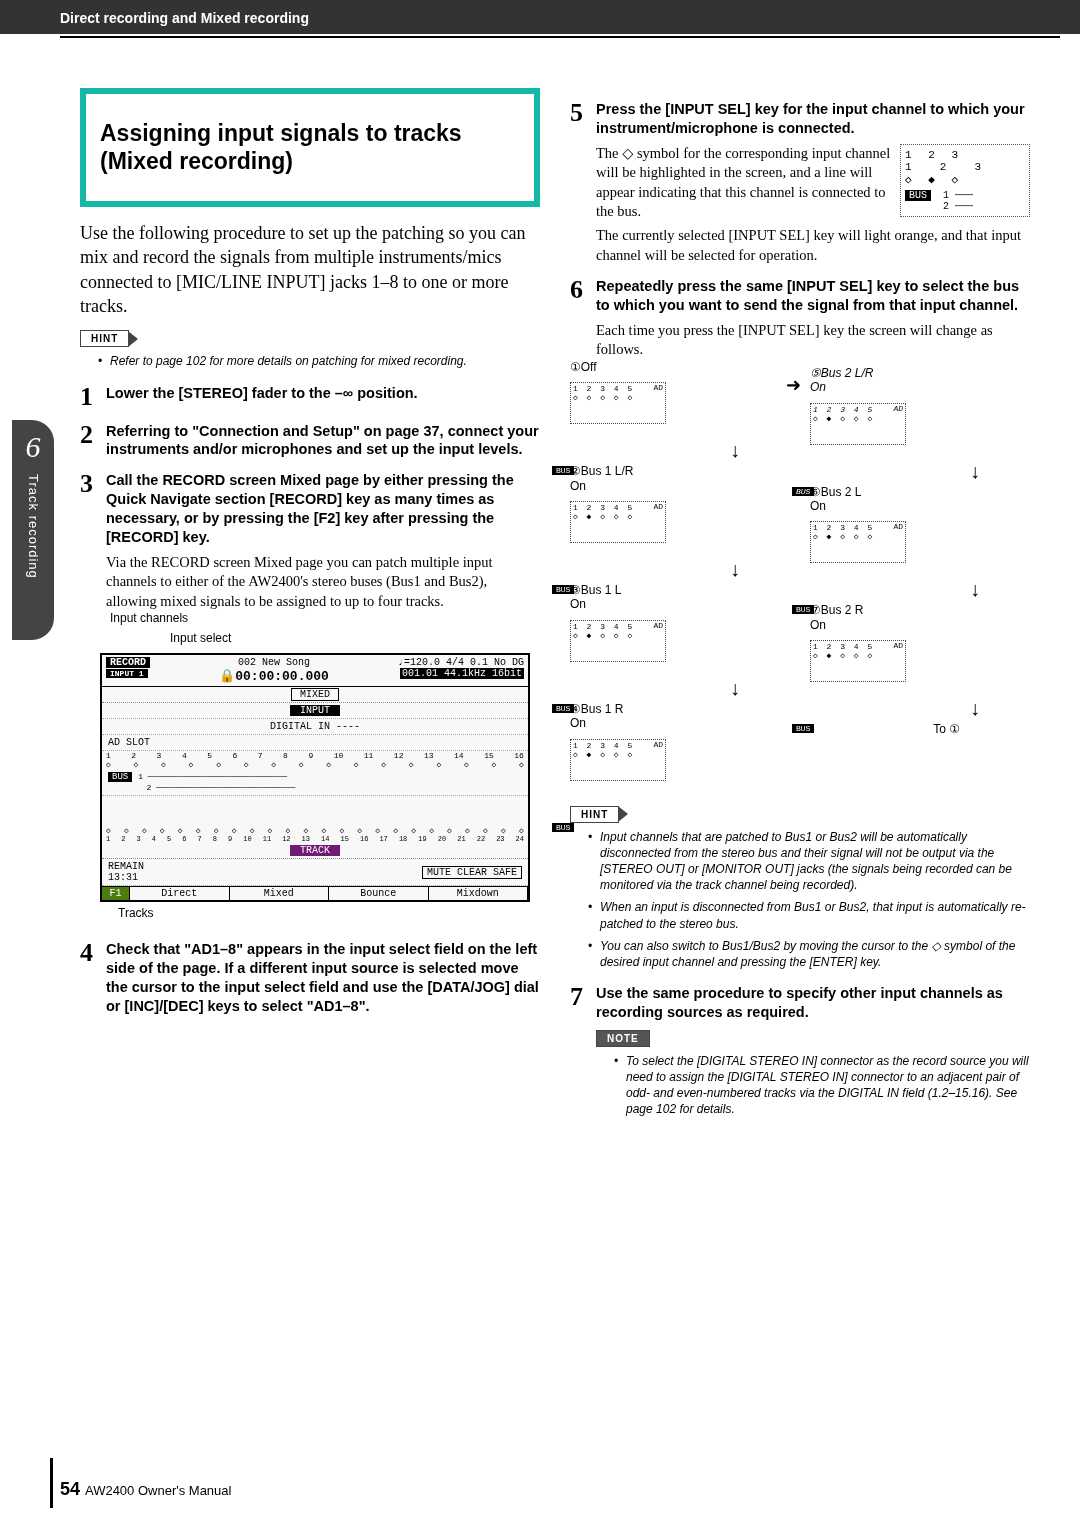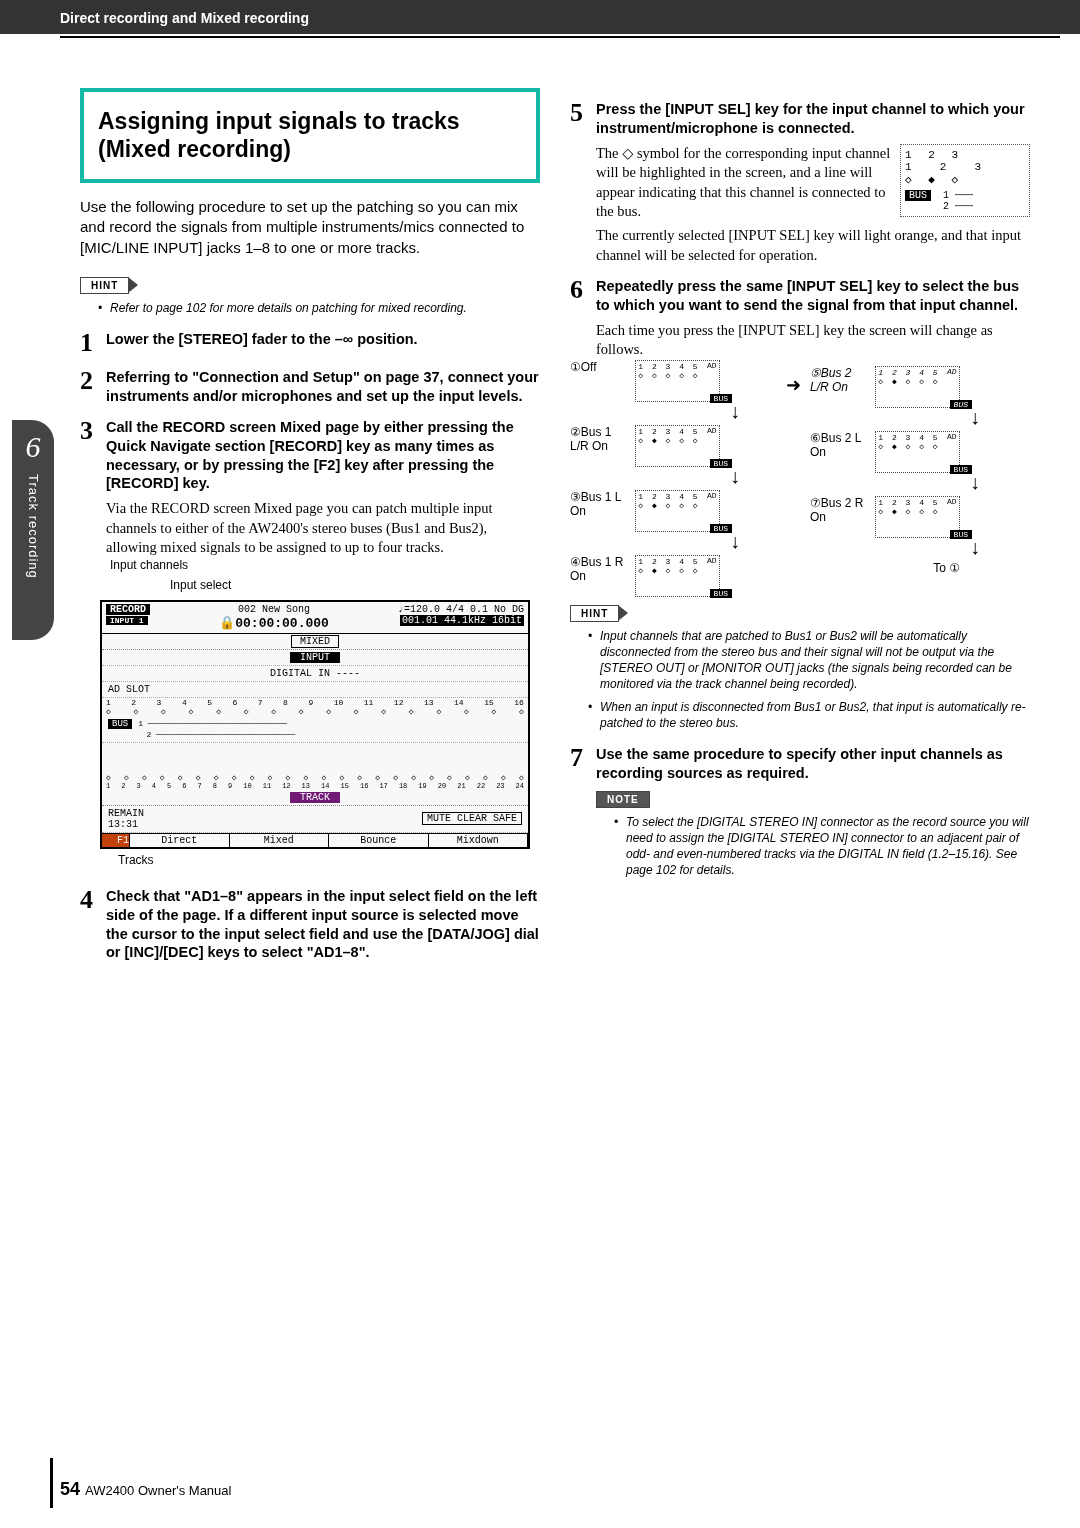--- a/index.html
+++ b/index.html
@@ -45,36 +45,36 @@
     letter-spacing: 1px;
     margin: 0 auto;
   }
   .content {
     display: flex;
     gap: 30px;
     padding: 50px 45px 0 80px;
   }
   .col { width: 460px; }
   .section-title-box {
-    border: 4px solid #14b8a6;
-    padding: 16px 14px;
+    border: 6px solid #14b8a6;
+    padding: 26px 14px;
     margin-bottom: 14px;
   }
   .section-title {
     font-family: "Arial Black", Arial, sans-serif;
     font-weight: 900;
     font-size: 23px;
     line-height: 1.2;
     letter-spacing: 0px;
   }
   .body-text {
-    font-family: Liberation Sans, sans-serif;
-    font-size: 15px;
+    font-family: Liberation Serif, serif;
+    font-size: 18px;
     line-height: 1.35;
-    margin-bottom: 19px;
+    margin-bottom: 12px;
   }
   .hint-box, .note-box {
     margin: 8px 0 14px 0;
   }
   .hint-label, .note-label {
     border: 1px solid #444;
     font-size: 10px;
     font-weight: bold;
     letter-spacing: 1px;
     padding: 2px 10px;
@@ -147,21 +147,21 @@
     display:flex; justify-content: space-between;
     padding: 0 4px; font-size:8px;
   }
   .lcd .bus-label { background:#000; color:#fff; padding:0 4px; font-size:9px; display:inline-block;}
 
   .annot {
     font-size: 12px;
     margin-left: 30px;
   }
   .ann-under { margin-top:4px; margin-left:38px; font-size:12px;}
-  .bus-cell { width:180px; display:flex; align-items:flex-start; gap:8px; position:relative;}
+  .bus-cell { width:180px; display:flex; align-items:flex-start; gap:8px; position:relative;flex-direction:column;}
   .bus-cell .label { font-size:12px; width:66px; line-height:1.2;}
   .bus-cell .circ { font-size:12px;}
   .bus-diag {
     border:1px dotted #444; width:96px; height:42px; position:relative; font-size:8px;
     font-family:"Courier New",monospace; padding:1px 2px;
   }
   .bus-diag .ad { position:absolute; top:0; right:2px;}
   .bus-diag .nums { letter-spacing:2px;}
   .bus-diag .dots { letter-spacing:2px;}
   .bus-badge {
@@ -344,21 +344,21 @@
           <span>23</span>
           <span>24</span>
         </div>
       <div class="lcd-mid"><span style="background:#701a75;color:#fff;padding:0 10px;">TRACK</span></div>
       <div class="lcd-row" style="display:flex;justify-content:space-between;">
         <span style="white-space:pre;">REMAIN
 13:31</span>
         <span style="border:1px solid #000;padding:0 4px;align-self:center;">MUTE CLEAR   SAFE</span>
       </div>
       <div class="lcd-tabs">
-        <div style="flex:0 0 28px;background:#c2410c;color:#fff;text-align:right;">F1</div>
+        <div style="flex:0 0 28px;background:#4d7c0f;color:#fff;">F1</div>
         <div>Direct</div>
         <div>Mixed</div>
         <div>Bounce</div>
         <div>Mixdown</div>
       </div>
     </div>
     <div class="ann-under">Tracks</div>
 
     <div class="step" style="margin-top:20px;">
       <div class="step-num">4</div>
@@ -468,20 +468,21 @@
         <div class="down-arrow">↓</div>
         <div class="to-one">To ①</div>
       </div>
     </div>
 
     <div class="hint-box">
       <span class="hint-label">HINT</span>
       <ul class="tip-text">
         <li>Input channels that are patched to Bus1 or Bus2 will be automatically disconnected from the stereo bus and their signal will not be output via the [STEREO OUT] or [MONITOR OUT] jacks (the signals being recorded can be monitored via the track channel being recorded).</li>
         <li>When an input is disconnected from Bus1 or Bus2, that input is automatically re-patched to the stereo bus.</li>
+        <li>You can also switch to Bus1/Bus2 by moving the cursor to the ◇ symbol of the desired input channel and pressing the [ENTER] key.</li>
       </ul>
     </div>
 
     <div class="step">
       <div class="step-num">7</div>
       <div class="step-head">Use the same procedure to specify other input channels as recording sources as required.</div>
     </div>
 
     <div class="note-box" style="margin-left:26px;">
       <span class="note-label">NOTE</span>

